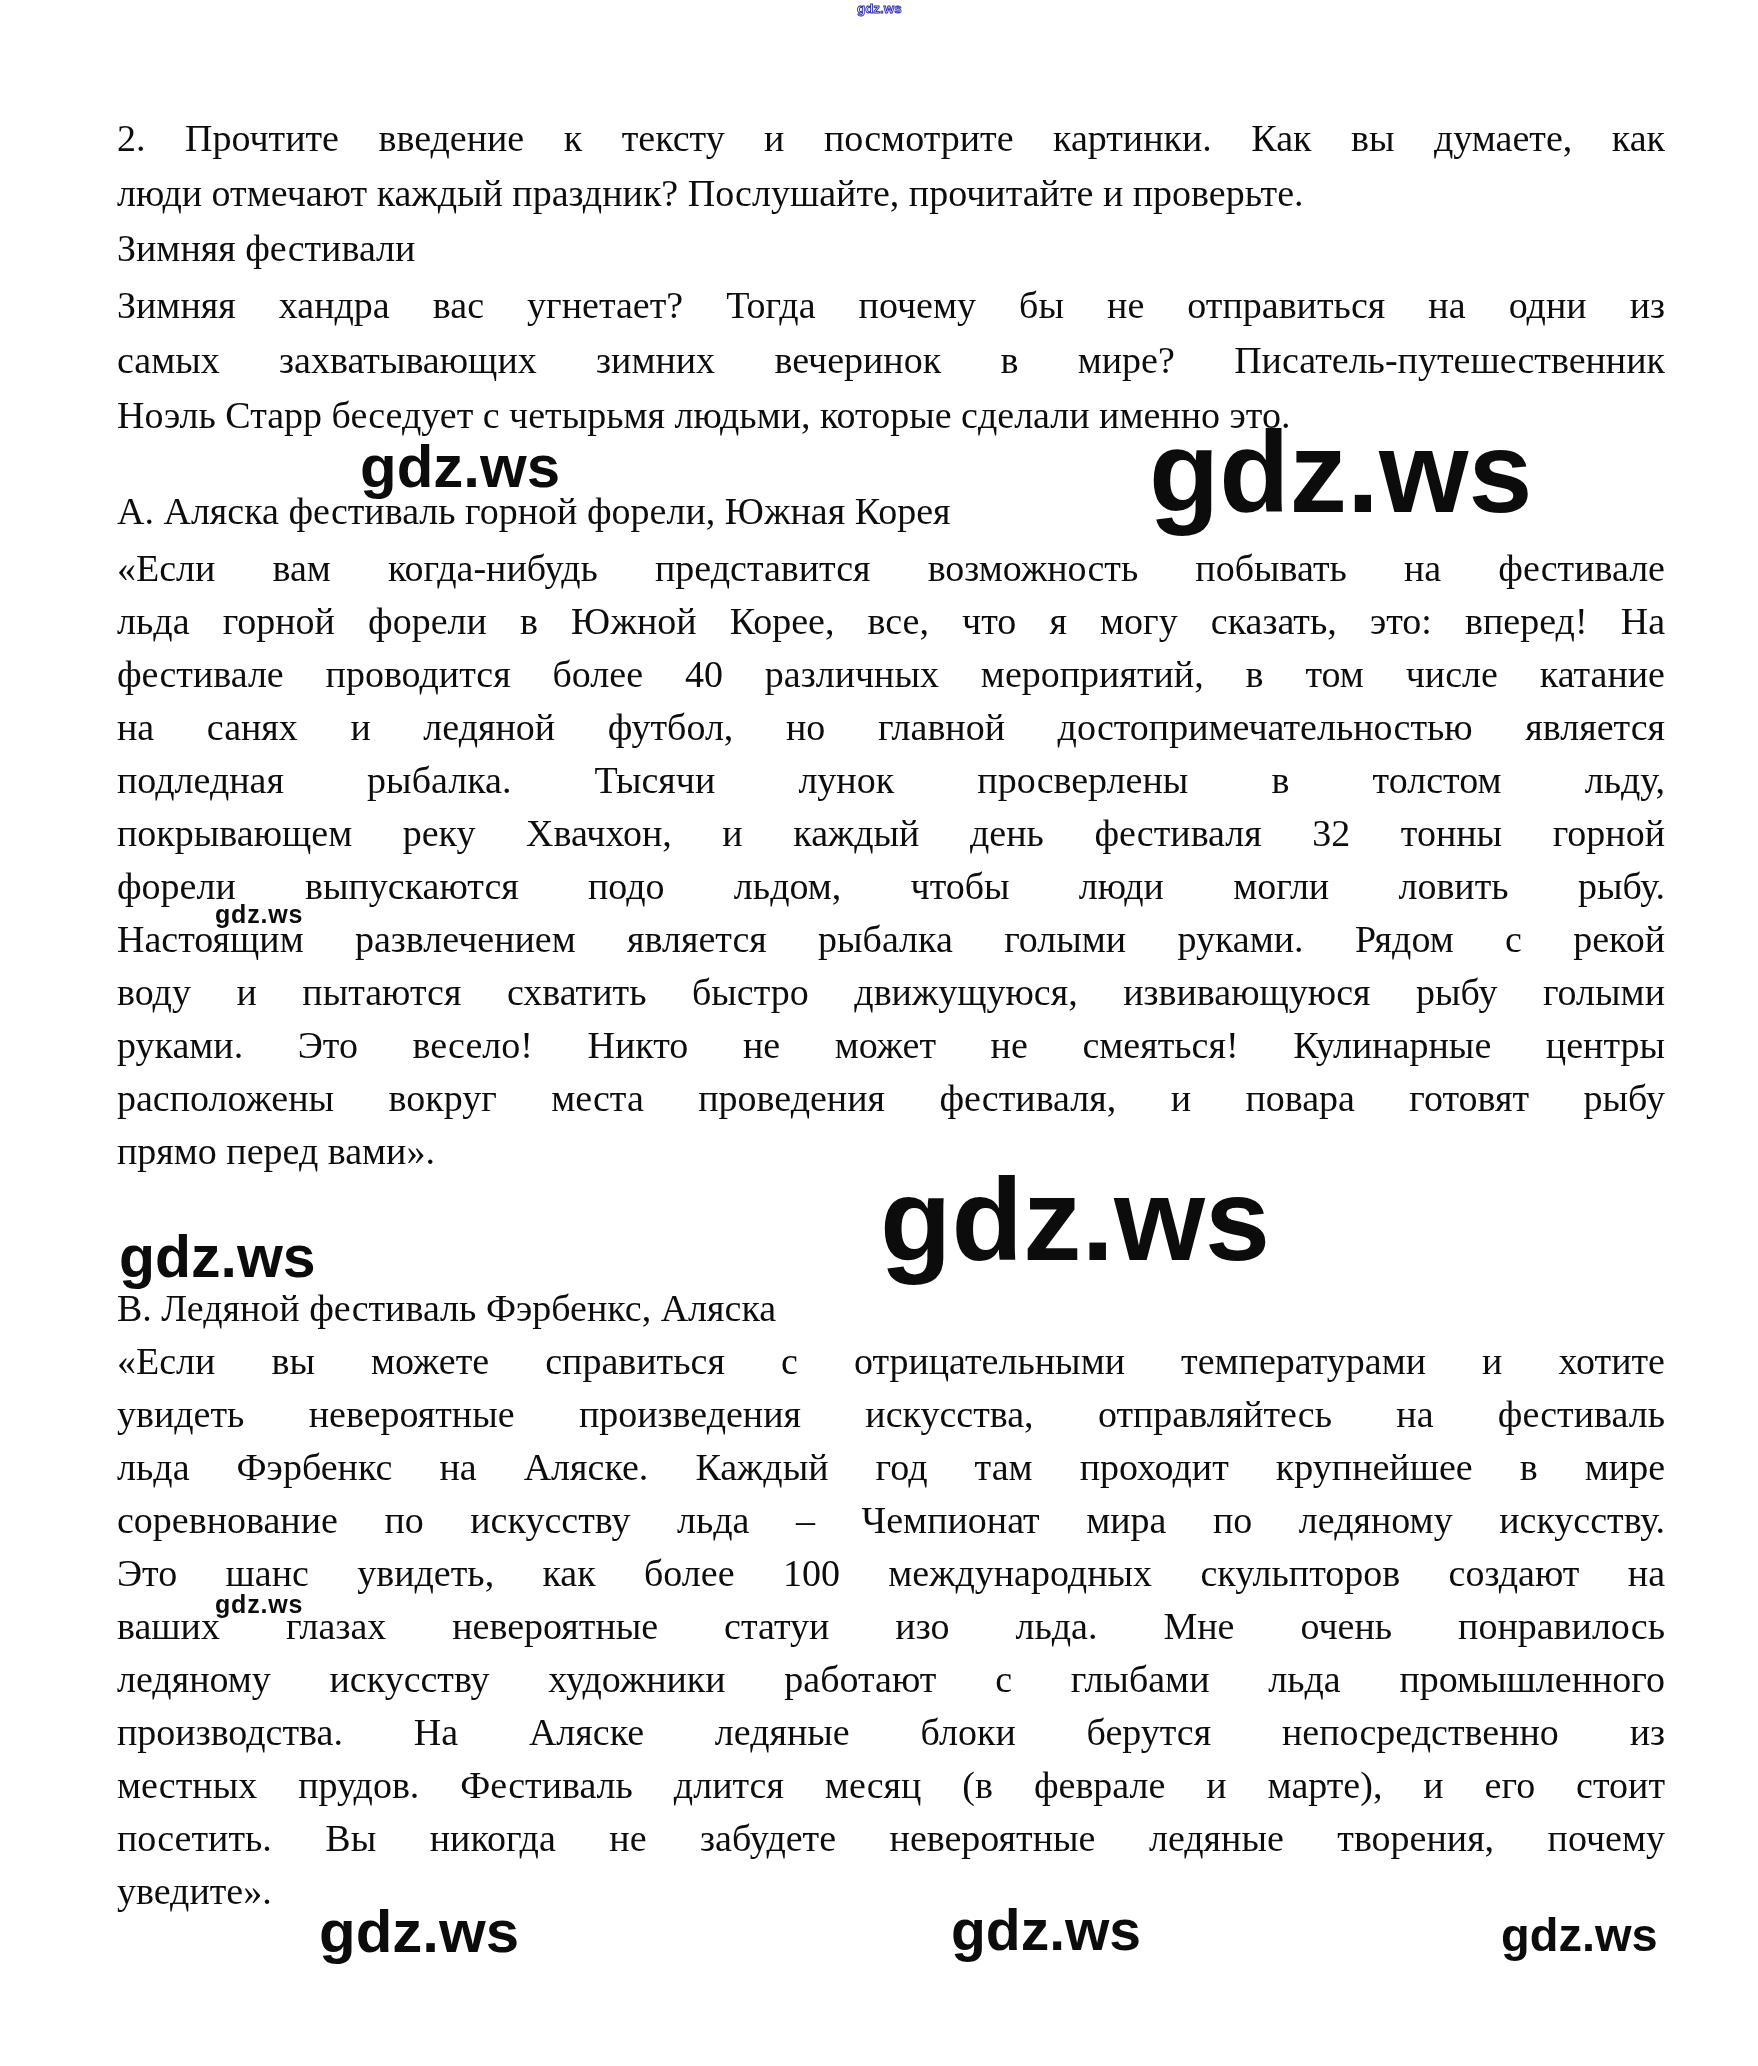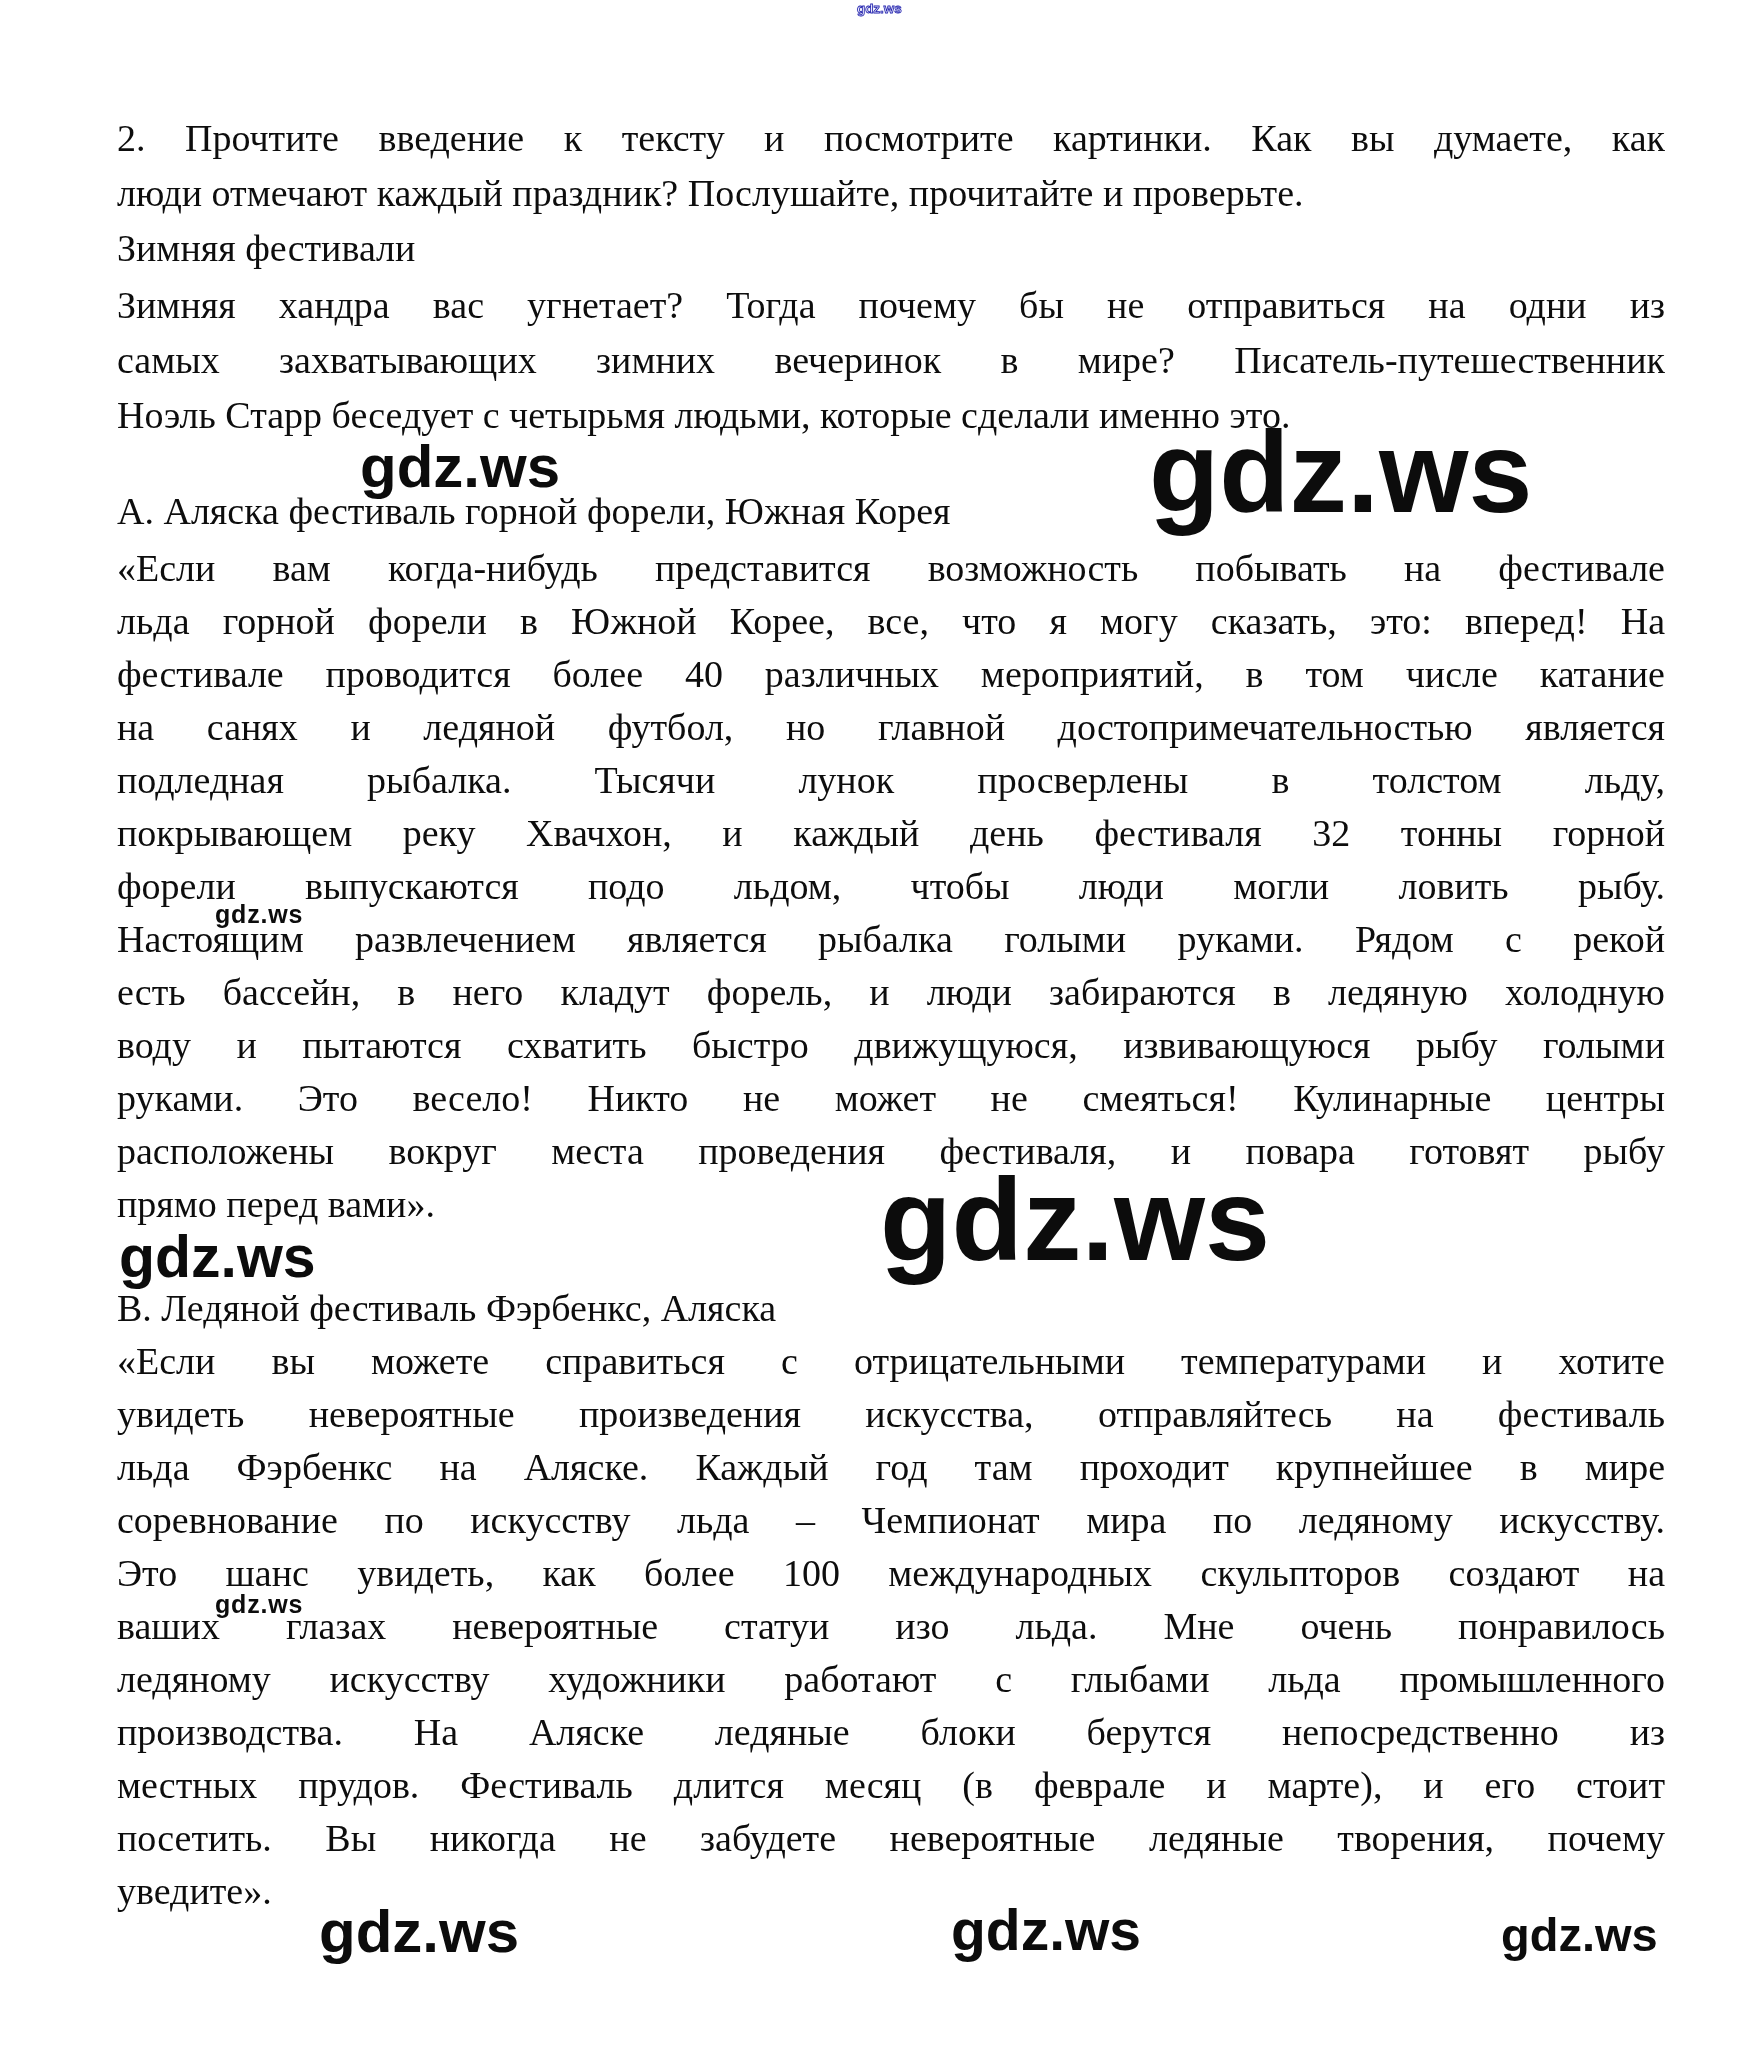--- a/index.html
+++ b/index.html
@@ -86,21 +86,20 @@
 
   <div class="tblock" style="top:542px">
       <div class="line">«Если вам когда-нибудь представится возможность побывать на фестивале</div>
       <div class="line">льда горной форели в Южной Корее, все, что я могу сказать, это: вперед! На</div>
       <div class="line">фестивале проводится более 40 различных мероприятий, в том числе катание</div>
       <div class="line">на санях и ледяной футбол, но главной достопримечательностью является</div>
       <div class="line">подледная рыбалка. Тысячи лунок просверлены в толстом льду,</div>
       <div class="line">покрывающем реку Хвачхон, и каждый день фестиваля 32 тонны горной</div>
       <div class="line">форели выпускаются подо льдом, чтобы люди могли ловить рыбу.</div>
       <div class="line">Настоящим развлечением является рыбалка голыми руками. Рядом с рекой</div>
-      <div class="line">есть бассейн, в него кладут форель, и люди забираются в ледяную холодную</div>
       <div class="line">воду и пытаются схватить быстро движущуюся, извивающуюся рыбу голыми</div>
       <div class="line">руками. Это весело! Никто не может не смеяться! Кулинарные центры</div>
       <div class="line">расположены вокруг места проведения фестиваля, и повара готовят рыбу</div>
       <div class="line last">прямо перед вами».</div>
     </div>
 
   <div class="tblock" style="top:1282px">
       <div class="line last">В. Ледяной фестиваль Фэрбенкс, Аляска</div>
     </div>
 

